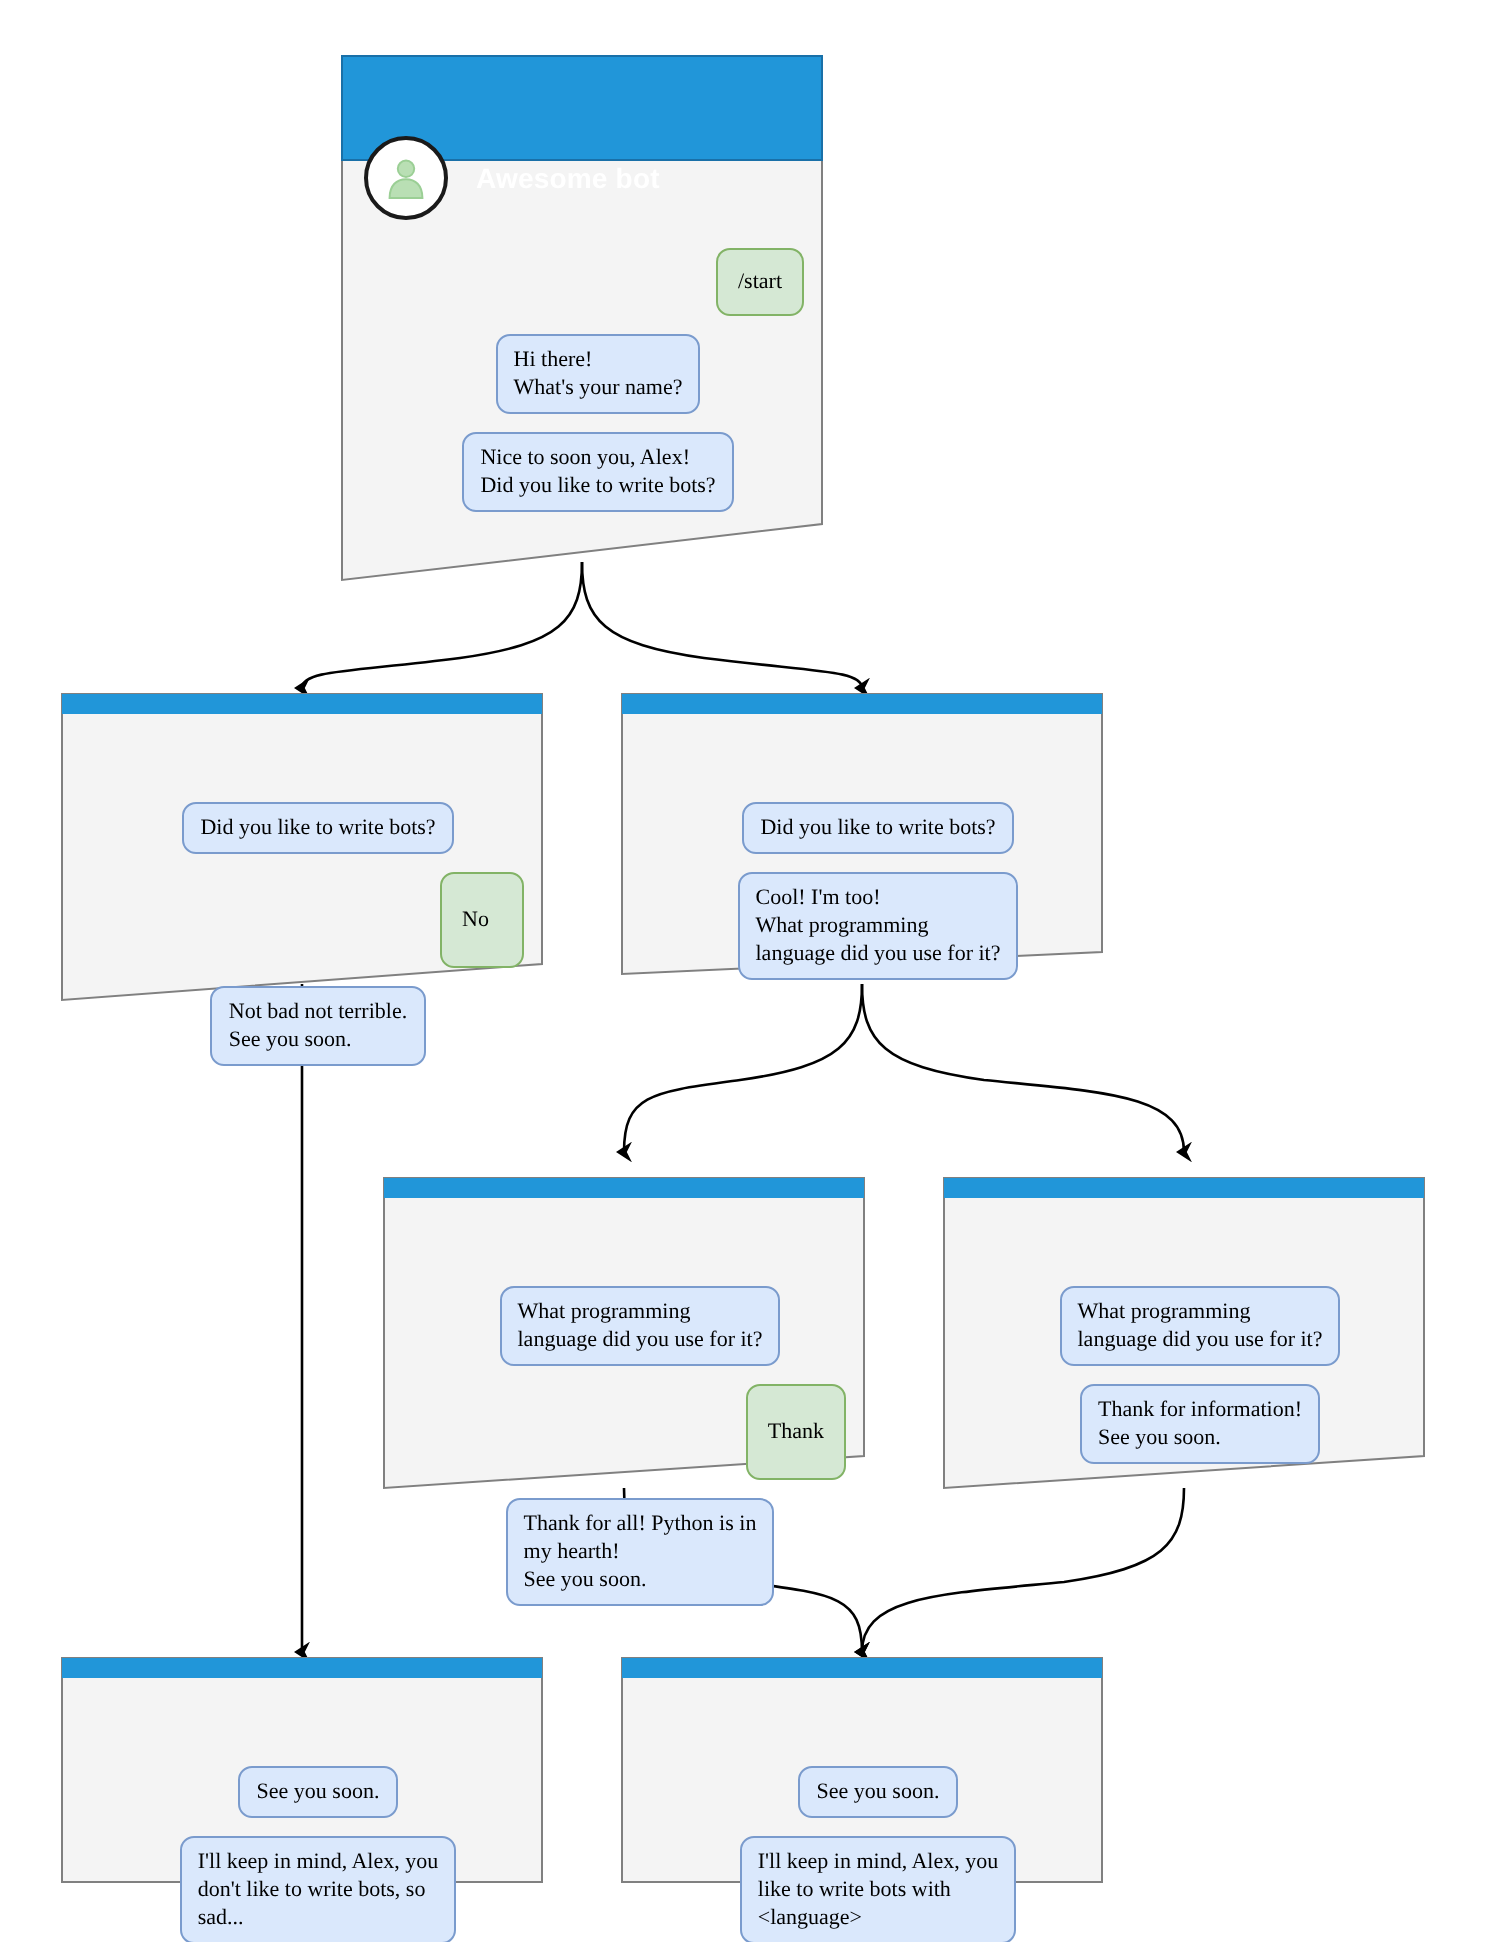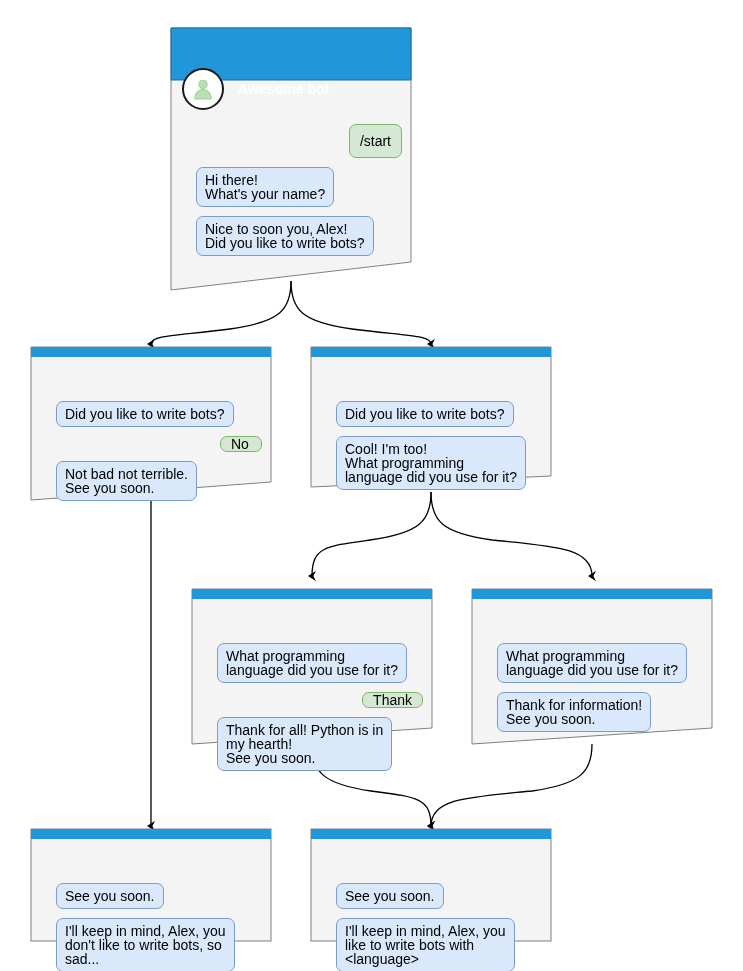--- a/index.html
+++ b/index.html
@@ -81,44 +81,45 @@
     width: 100%;
   }
   .messages {
     padding: 9px 10px 4px 10px;
     box-sizing: border-box;
   }
   .msg-row {
     display: flex;
     margin-bottom: 9px;
   }
-  .msg-row.bot { justify-content: flex-start; padding-left: 16px; }
+  .msg-row.bot { justify-content: center; padding-left: 16px; }
   .msg-row.user { justify-content: flex-end; }
   .bubble {
-    font-size: 14px;
+    font-size: 11px;
     line-height: 14px;
     color: #000000;
     border-radius: 7px;
     padding: 5px 8px;
     box-sizing: border-box;
     white-space: pre-line;
     max-width: 205px;
+    font-family: Liberation Serif, serif;
   }
   .bubble.bot {
     background: #dae8fc;
     border: 1px solid #7a9bcd;
   }
   .bubble.user {
     background: #d5e8d4;
     border: 1px solid #82b366;
     min-width: 42px;
     text-align: left;
     padding: 9px 10px;
   }
-  .bubble.user.tall { padding: 0 10px; }
+  .bubble.user.tall { padding: 16px 10px; }
 </style>
 </head>
 <body>
 
 <div id="canvas">
 
   <svg id="edge-layer" viewBox="0 0 743 971" width="743" height="971">
     <defs>
       <marker id="arrowhead" markerWidth="10" markerHeight="10" refX="5.2" refY="4" orient="auto" markerUnits="userSpaceOnUse">
         <path d="M0,0 L5.2,8 L10.4,0 L5.2,2.6 Z" fill="#000000"></path>

